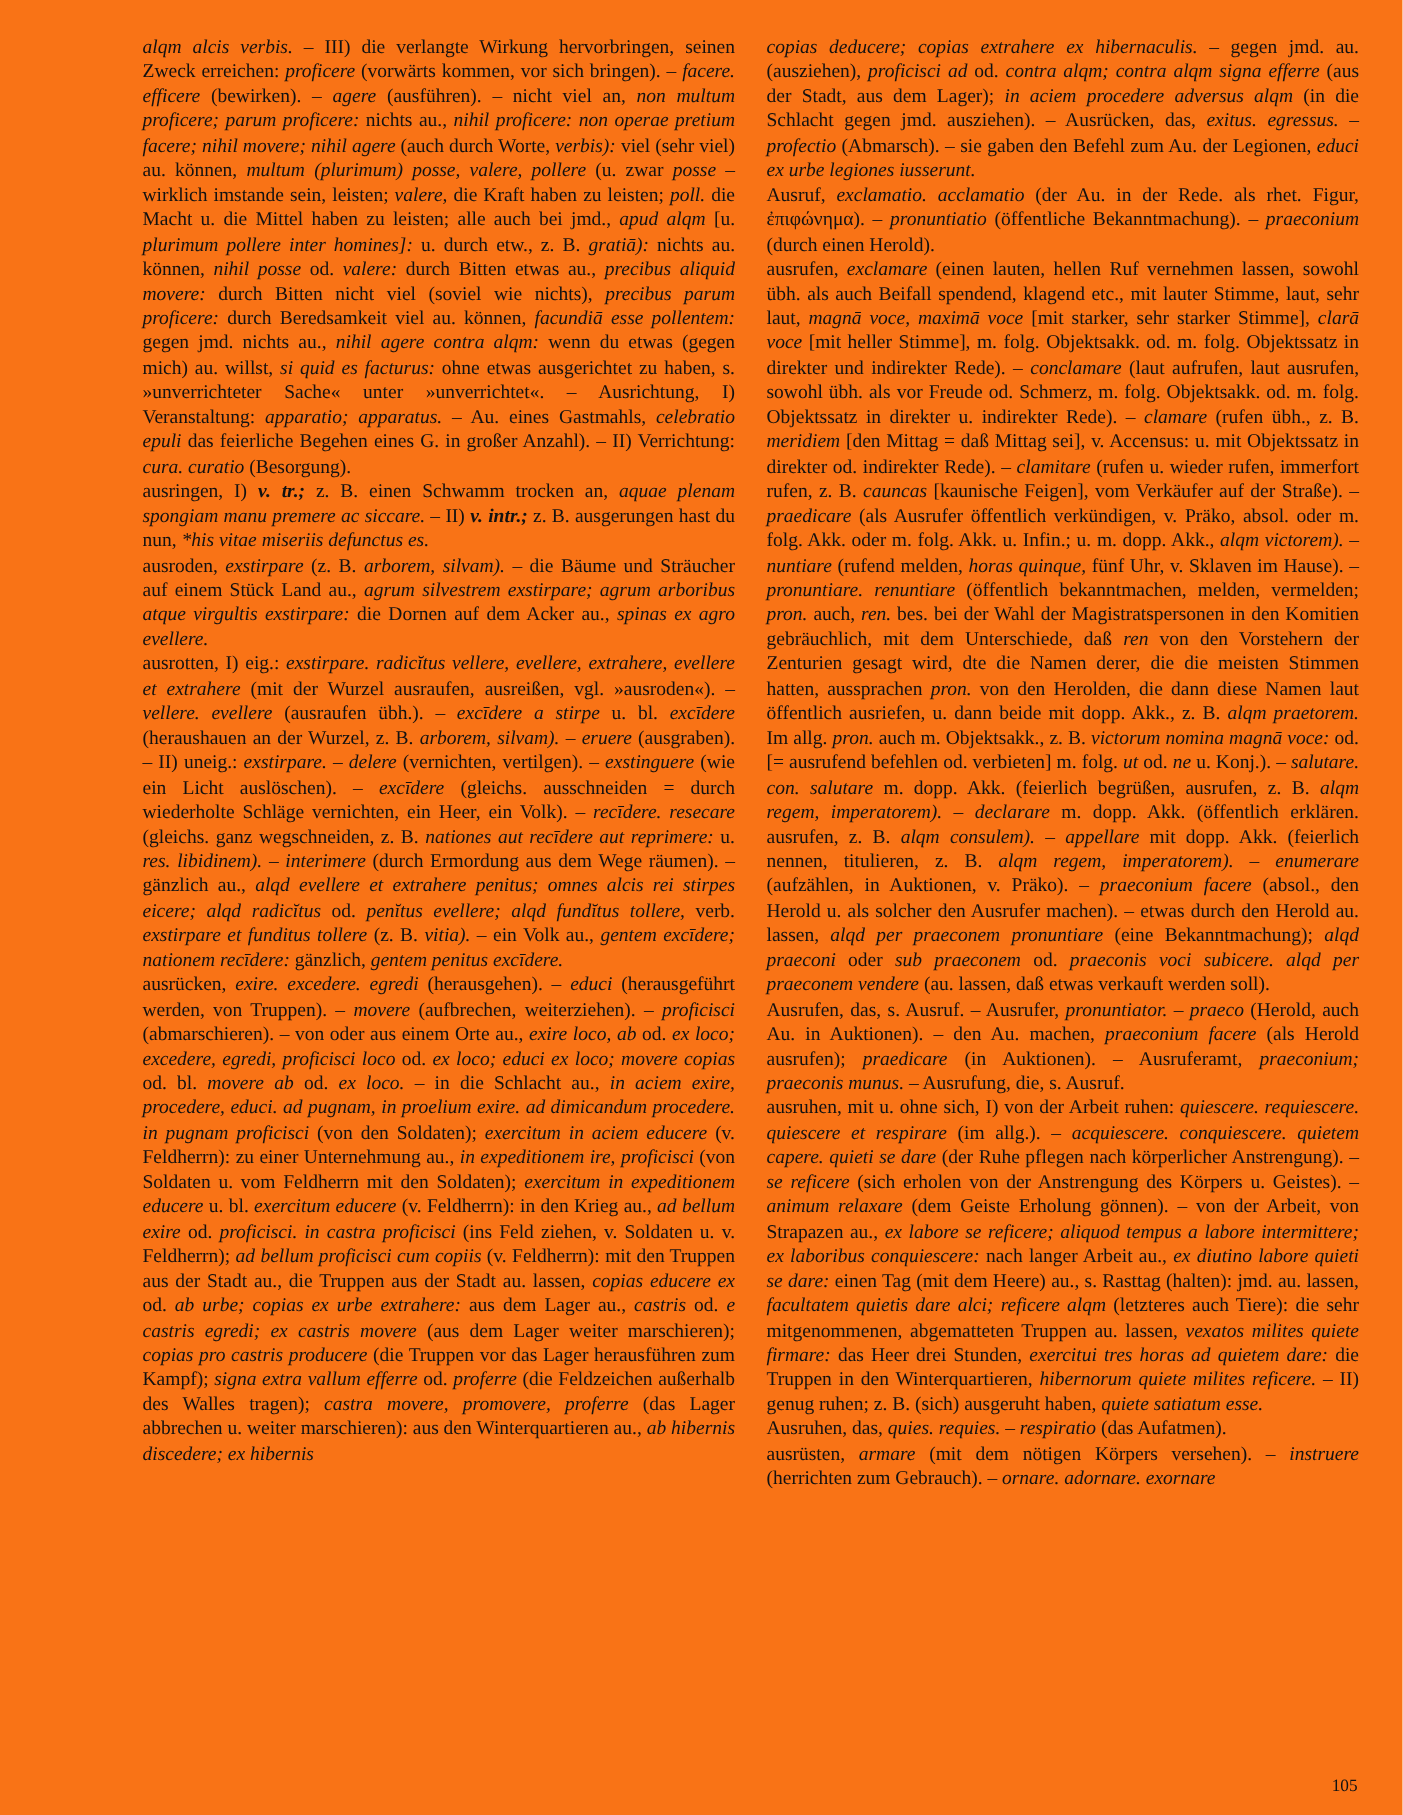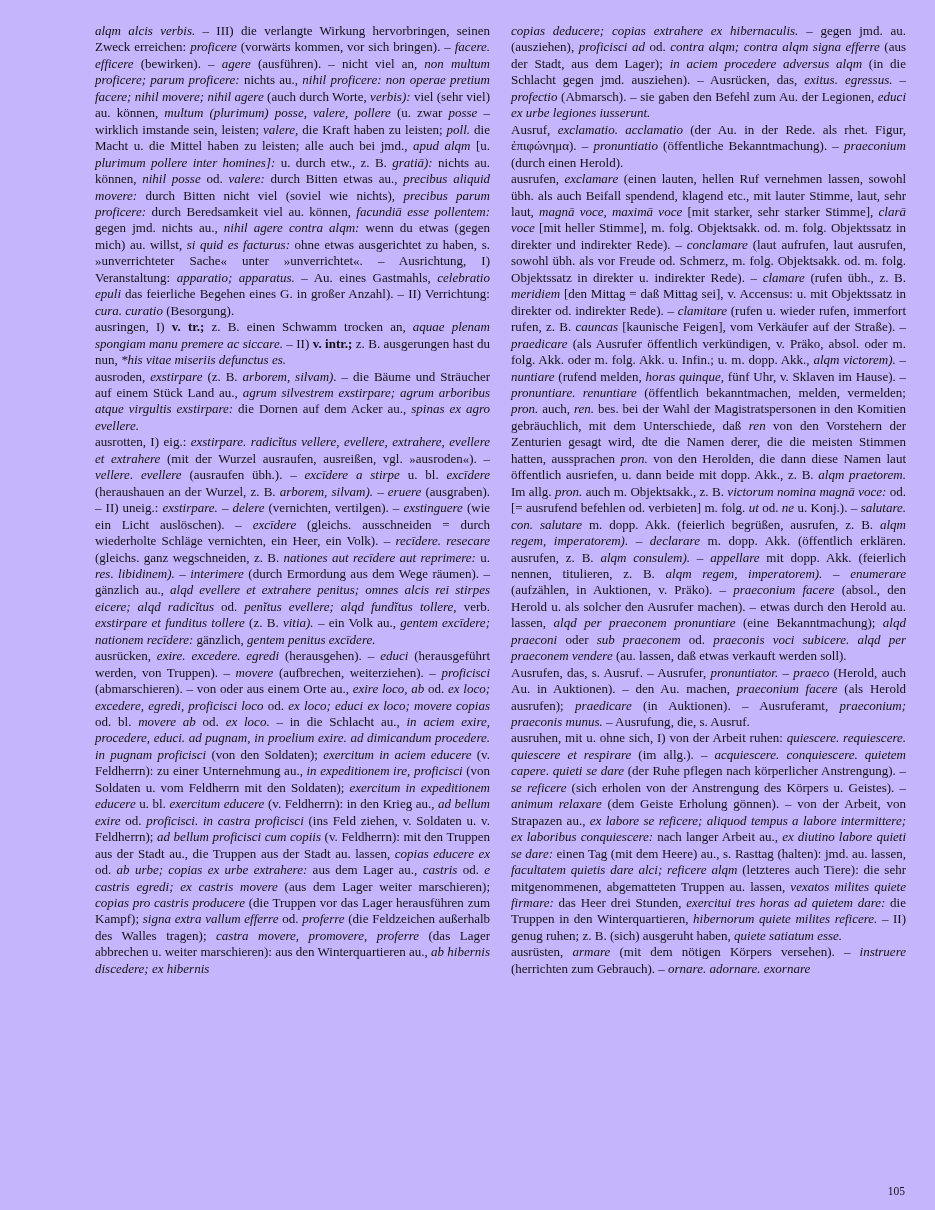--- a/index.html
+++ b/index.html
@@ -1,20 +1,20 @@
 <!DOCTYPE html>
 <html lang="de"><head>
 <meta charset="utf-8">
 <style>
   html, body { margin: 0; padding: 0; background: #ffffff; }
   .page {
     position: relative;
     width: 935px;
     height: 1210px;
-    background: #c4b5fd;
+    background: #f97316;
     overflow: hidden;
     font-family: "Liberation Serif", "DejaVu Serif", serif;
     color: #121212;
   }
   .columns {
     position: absolute;
     left: 95px;
     top: 23px;
     width: 811px;
     display: flex;
@@ -28,21 +28,21 @@
     margin: 0;
     padding: 0;
     font-size: 13px;
     line-height: 16.45px;
     text-align: justify;
     hyphens: auto;
     -webkit-hyphens: auto;
   }
   .st-i  { font-style: italic; }
   .st-b  { font-weight: normal; }
-  .st-bi { font-weight: bold; }
+  .st-bi { font-weight: bold; font-style: italic; }
   .page-number {
     position: absolute;
     right: 30px;
     bottom: 13px;
     font-size: 11.5px;
     color: #121212;
     margin-top: 11px;
   }
 </style>
 </head>
@@ -56,17 +56,18 @@
         <p class="entry"><span class="st-b">ausroden</span><span>, </span><span class="st-i">exstirpare</span><span> (z. B. </span><span class="st-i">arborem, silvam).</span><span> – die Bäume und Sträucher auf einem Stück Land au., </span><span class="st-i">agrum silvestrem exstirpare; agrum arboribus atque virgultis exstirpare:</span><span> die Dornen auf dem Acker au., </span><span class="st-i">spinas ex agro evellere.</span></p>
         <p class="entry"><span class="st-b">ausrotten</span><span>, I) eig.: </span><span class="st-i">exstirpare. radicĭtus vellere, evellere, extrahere, evellere et extrahere</span><span> (mit der Wurzel ausraufen, ausreißen, vgl. »ausroden«). – </span><span class="st-i">vellere. evellere</span><span> (ausraufen übh.). – </span><span class="st-i">excīdere a stirpe</span><span> u. bl. </span><span class="st-i">excīdere</span><span> (heraushauen an der Wurzel, z. B. </span><span class="st-i">arborem, silvam).</span><span> – </span><span class="st-i">eruere</span><span> (ausgraben). – II) uneig.: </span><span class="st-i">exstirpare.</span><span> – </span><span class="st-i">delere</span><span> (vernichten, vertilgen). – </span><span class="st-i">exstinguere</span><span> (wie ein Licht auslöschen). – </span><span class="st-i">excīdere</span><span> (gleichs. ausschneiden = durch wiederholte Schläge vernichten, ein Heer, ein Volk). – </span><span class="st-i">recīdere. resecare</span><span> (gleichs. ganz wegschneiden, z. B. </span><span class="st-i">nationes aut recīdere aut reprimere:</span><span> u. </span><span class="st-i">res. libidinem).</span><span> – </span><span class="st-i">interimere</span><span> (durch Ermordung aus dem Wege räumen). – gänzlich au., </span><span class="st-i">alqd evellere et extrahere penitus; omnes alcis rei stirpes eicere; alqd radicĭtus</span><span> od. </span><span class="st-i">penĭtus evellere; alqd fundĭtus tollere,</span><span> verb. </span><span class="st-i">exstirpare et funditus tollere</span><span> (z. B. </span><span class="st-i">vitia).</span><span> – ein Volk au., </span><span class="st-i">gentem excīdere; nationem recīdere:</span><span> gänzlich, </span><span class="st-i">gentem penitus excīdere.</span></p>
         <p class="entry"><span class="st-b">ausrücken</span><span>, </span><span class="st-i">exire. excedere. egredi</span><span> (herausgehen). – </span><span class="st-i">educi</span><span> (herausgeführt werden, von Truppen). – </span><span class="st-i">movere</span><span> (aufbrechen, weiterziehen). – </span><span class="st-i">proficisci</span><span> (abmarschieren). – von oder aus einem Orte au., </span><span class="st-i">exire loco, ab</span><span> od. </span><span class="st-i">ex loco; excedere, egredi, proficisci loco</span><span> od. </span><span class="st-i">ex loco; educi ex loco; movere copias</span><span> od. bl. </span><span class="st-i">movere ab</span><span> od. </span><span class="st-i">ex loco.</span><span> – in die Schlacht au., </span><span class="st-i">in aciem exire, procedere, educi. ad pugnam, in proelium exire. ad dimicandum procedere. in pugnam proficisci</span><span> (von den Soldaten); </span><span class="st-i">exercitum in aciem educere</span><span> (v. Feldherrn): zu einer Unternehmung au., </span><span class="st-i">in expeditionem ire, proficisci</span><span> (von Soldaten u. vom Feldherrn mit den Soldaten); </span><span class="st-i">exercitum in expeditionem educere</span><span> u. bl. </span><span class="st-i">exercitum educere</span><span> (v. Feldherrn): in den Krieg au., </span><span class="st-i">ad bellum exire</span><span> od. </span><span class="st-i">proficisci. in castra proficisci</span><span> (ins Feld ziehen, v. Soldaten u. v. Feldherrn); </span><span class="st-i">ad bellum proficisci cum copiis</span><span> (v. Feldherrn): mit den Truppen aus der Stadt au., die Truppen aus der Stadt au. lassen, </span><span class="st-i">copias educere ex</span><span> od. </span><span class="st-i">ab urbe; copias ex urbe extrahere:</span><span> aus dem Lager au., </span><span class="st-i">castris</span><span> od. </span><span class="st-i">e castris egredi; ex castris movere</span><span> (aus dem Lager weiter marschieren); </span><span class="st-i">copias pro castris producere</span><span> (die Truppen vor das Lager herausführen zum Kampf); </span><span class="st-i">signa extra vallum efferre</span><span> od. </span><span class="st-i">proferre</span><span> (die Feldzeichen außerhalb des Walles tragen); </span><span class="st-i">castra movere, promovere, proferre</span><span> (das Lager abbrechen u. weiter marschieren): aus den Winterquartieren au., </span><span class="st-i">ab hibernis discedere; ex hibernis</span></p>
       </div>
     <div class="column">
         <p class="entry"><span class="st-i">copias deducere; copias extrahere ex hibernaculis.</span><span> – gegen jmd. au. (ausziehen), </span><span class="st-i">proficisci ad</span><span> od. </span><span class="st-i">contra alqm; contra alqm signa efferre</span><span> (aus der Stadt, aus dem Lager); </span><span class="st-i">in aciem procedere adversus alqm</span><span> (in die Schlacht gegen jmd. ausziehen). – </span><span class="st-b">Ausrücken</span><span>, das, </span><span class="st-i">exitus. egressus.</span><span> – </span><span class="st-i">profectio</span><span> (Abmarsch). – sie gaben den Befehl zum Au. der Legionen, </span><span class="st-i">educi ex urbe legiones iusserunt.</span></p>
         <p class="entry"><span class="st-b">Ausruf</span><span>, </span><span class="st-i">exclamatio. acclamatio</span><span> (der Au. in der Rede. als rhet. Figur, ἐπιφώνημα). – </span><span class="st-i">pronuntiatio</span><span> (öffentliche Bekanntmachung). – </span><span class="st-i">praeconium</span><span> (durch einen Herold).</span></p>
         <p class="entry"><span class="st-b">ausrufen</span><span>, </span><span class="st-i">exclamare</span><span> (einen lauten, hellen Ruf vernehmen lassen, sowohl übh. als auch Beifall spendend, klagend etc., mit lauter Stimme, laut, sehr laut, </span><span class="st-i">magnā voce, maximā voce</span><span> [mit starker, sehr starker Stimme], </span><span class="st-i">clarā voce</span><span> [mit heller Stimme], m. folg. Objektsakk. od. m. folg. Objektssatz in direkter und indirekter Rede). – </span><span class="st-i">conclamare</span><span> (laut aufrufen, laut ausrufen, sowohl übh. als vor Freude od. Schmerz, m. folg. Objektsakk. od. m. folg. Objektssatz in direkter u. indirekter Rede). – </span><span class="st-i">clamare</span><span> (rufen übh., z. B. </span><span class="st-i">meridiem</span><span> [den Mittag = daß Mittag sei], v. Accensus: u. mit Objektssatz in direkter od. indirekter Rede). – </span><span class="st-i">clamitare</span><span> (rufen u. wieder rufen, immerfort rufen, z. B. </span><span class="st-i">cauncas</span><span> [kaunische Feigen], vom Verkäufer auf der Straße). – </span><span class="st-i">praedicare</span><span> (als Ausrufer öffentlich verkündigen, v. Präko, absol. oder m. folg. Akk. oder m. folg. Akk. u. Infin.; u. m. dopp. Akk., </span><span class="st-i">alqm victorem).</span><span> – </span><span class="st-i">nuntiare</span><span> (rufend melden, </span><span class="st-i">horas quinque,</span><span> fünf Uhr, v. Sklaven im Hause). – </span><span class="st-i">pronuntiare. renuntiare</span><span> (öffentlich bekanntmachen, melden, vermelden; </span><span class="st-i">pron.</span><span> auch, </span><span class="st-i">ren.</span><span> bes. bei der Wahl der Magistratspersonen in den Komitien gebräuchlich, mit dem Unterschiede, daß </span><span class="st-i">ren</span><span> von den Vorstehern der Zenturien gesagt wird, dte die Namen derer, die die meisten Stimmen hatten, aussprachen </span><span class="st-i">pron.</span><span> von den Herolden, die dann diese Namen laut öffentlich ausriefen, u. dann beide mit dopp. Akk., z. B. </span><span class="st-i">alqm praetorem.</span><span> Im allg. </span><span class="st-i">pron.</span><span> auch m. Objektsakk., z. B. </span><span class="st-i">victorum nomina magnā voce:</span><span> od. [= ausrufend befehlen od. verbieten] m. folg. </span><span class="st-i">ut</span><span> od. </span><span class="st-i">ne</span><span> u. Konj.). – </span><span class="st-i">salutare. con. salutare</span><span> m. dopp. Akk. (feierlich begrüßen, ausrufen, z. B. </span><span class="st-i">alqm regem, imperatorem).</span><span> – </span><span class="st-i">declarare</span><span> m. dopp. Akk. (öffentlich erklären. ausrufen, z. B. </span><span class="st-i">alqm consulem).</span><span> – </span><span class="st-i">appellare</span><span> mit dopp. Akk. (feierlich nennen, titulieren, z. B. </span><span class="st-i">alqm regem, imperatorem).</span><span> – </span><span class="st-i">enumerare</span><span> (aufzählen, in Auktionen, v. Präko). – </span><span class="st-i">praeconium facere</span><span> (absol., den Herold u. als solcher den Ausrufer machen). – etwas durch den Herold au. lassen, </span><span class="st-i">alqd per praeconem pronuntiare</span><span> (eine Bekanntmachung); </span><span class="st-i">alqd praeconi</span><span> oder </span><span class="st-i">sub praeconem</span><span> od. </span><span class="st-i">praeconis voci subicere. alqd per praeconem vendere</span><span> (au. lassen, daß etwas verkauft werden soll).</span></p>
         <p class="entry"><span class="st-b">Ausrufen</span><span>, das, s. Ausruf. – </span><span class="st-b">Ausrufer</span><span>, </span><span class="st-i">pronuntiator.</span><span> – </span><span class="st-i">praeco</span><span> (Herold, auch Au. in Auktionen). – den Au. machen, </span><span class="st-i">praeconium facere</span><span> (als Herold ausrufen); </span><span class="st-i">praedicare</span><span> (in Auktionen). – </span><span class="st-b">Ausruferamt</span><span>, </span><span class="st-i">praeconium; praeconis munus.</span><span> – </span><span class="st-b">Ausrufung</span><span>, die, s. Ausruf.</span></p>
         <p class="entry"><span class="st-b">ausruhen</span><span>, mit u. ohne </span><span class="st-b">sich</span><span>, I) von der Arbeit ruhen: </span><span class="st-i">quiescere. requiescere. quiescere et respirare</span><span> (im allg.). – </span><span class="st-i">acquiescere. conquiescere. quietem capere. quieti se dare</span><span> (der Ruhe pflegen nach körperlicher Anstrengung). – </span><span class="st-i">se reficere</span><span> (sich erholen von der Anstrengung des Körpers u. Geistes). – </span><span class="st-i">animum relaxare</span><span> (dem Geiste Erholung gönnen). – von der Arbeit, von Strapazen au., </span><span class="st-i">ex labore se reficere; aliquod tempus a labore intermittere; ex laboribus conquiescere:</span><span> nach langer Arbeit au., </span><span class="st-i">ex diutino labore quieti se dare:</span><span> einen Tag (mit dem Heere) au., s. Rasttag (halten): jmd. au. lassen, </span><span class="st-i">facultatem quietis dare alci; reficere alqm</span><span> (letzteres auch Tiere): die sehr mitgenommenen, abgematteten Truppen au. lassen, </span><span class="st-i">vexatos milites quiete firmare:</span><span> das Heer drei Stunden, </span><span class="st-i">exercitui tres horas ad quietem dare:</span><span> die Truppen in den Winterquartieren, </span><span class="st-i">hibernorum quiete milites reficere.</span><span> – II) genug ruhen; z. B. (sich) ausgeruht haben, </span><span class="st-i">quiete satiatum esse.</span></p>
+        <p class="entry"><span class="st-b">Ausruhen</span><span>, das, </span><span class="st-i">quies. requies.</span><span> – </span><span class="st-i">respiratio</span><span> (das Aufatmen).</span></p>
         <p class="entry"><span class="st-b">ausrüsten</span><span>, </span><span class="st-i">armare</span><span> (mit dem nötigen Körpers versehen). – </span><span class="st-i">instruere</span><span> (herrichten zum Gebrauch). – </span><span class="st-i">ornare. adornare. exornare</span></p>
       </div>
   </div>
   <div class="page-number">105</div>
 </div>
 
 </body></html>

